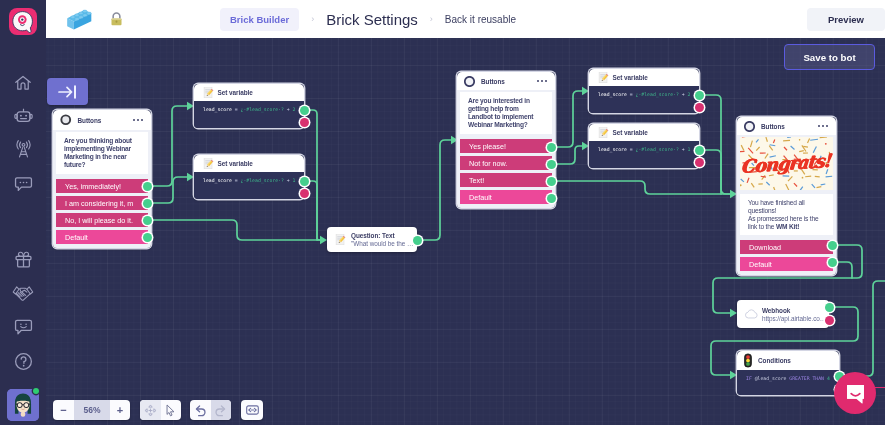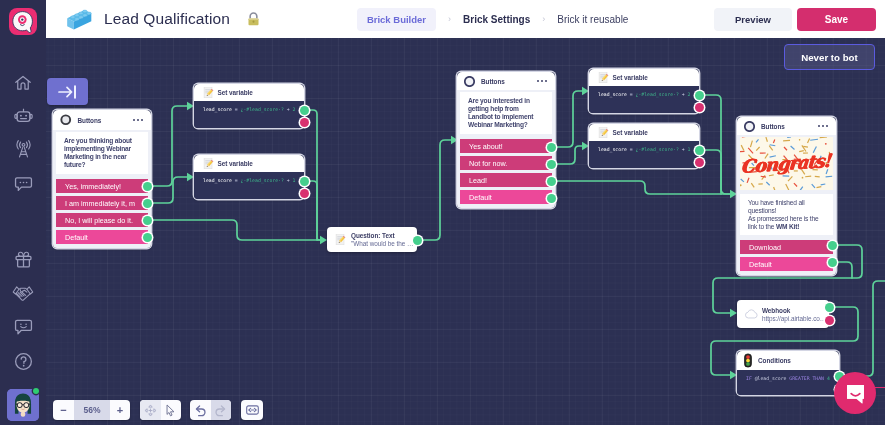--- a/index.html
+++ b/index.html
@@ -29,21 +29,21 @@
 
   
   .header{position:absolute;left:46px;top:0;width:839px;height:38px;background:#fff;z-index:20;
           display:flex;align-items:center;}
   .brick-ico{margin-left:17px;width:30px;height:25px;}
   .bot-title{margin-left:11px;font-size:15.5px;color:#2c2e50;letter-spacing:.1px;}
   .lock-ico{margin-left:17px;width:13px;height:15px;}
   .bc{display:flex;align-items:center;margin-left:97px;}
   .bc-chip{font-size:9.5px;color:#6b6bd8;font-weight:bold;background:#f1f1fb;border-radius:4px;padding:6px 10px;}
   .bc-sep{font-size:9px;color:#c3c5d4;margin:0 12px;}
-  .bc-item{font-size:10px;color:#2c2e50;font-weight:bold;}
+  .bc-item{font-size:15px;color:#2c2e50;font-weight:normal;}
   .bc-last{font-weight:normal;color:#3b3e60;font-size:10px;}
   .hdr-right{margin-left:auto;display:flex;align-items:center;}
   .btn-preview{font-size:9.5px;color:#2c2e50;font-weight:bold;background:#f1f3f8;border:none;
                width:78px;height:23px;border-radius:4px;cursor:pointer;font-family:inherit;}
   .btn-save{font-size:10px;color:#fff;font-weight:bold;background:#d42e6e;border:none;
             width:79px;height:23px;border-radius:4px;margin-left:5px;margin-right:9px;cursor:pointer;font-family:inherit;}
 
   
   .back-to-bot{position:absolute;left:784px;top:44px;width:91px;height:26px;border:1.4px solid #5b5bdf;
                box-sizing:border-box;border-radius:4px;background:rgba(84,86,132,.5);color:#fff;font-size:9.7px;
@@ -154,21 +154,21 @@
               <i></i>
               <i></i>
               <i></i>
             </span>
         </div>
         <div class="n-body">
           <div class="msgcard">
             <div class="n-msg">Are you thinking about implementing Webinar Marketing in the near future?</div>
           </div>
           <div class="opt opt-pink">Yes, immediately!</div>
-          <div class="opt opt-pink">I am immediately it, m</div>
+          <div class="opt opt-pink">I am considering it, m</div>
           <div class="opt opt-pink">No, I will please do it.</div>
           <div class="opt opt-gray">Default</div>
         </div>
         <div class="dot-g" style="left:89.5px;top:71.5px;"></div>
         <div class="dot-g" style="left:89.5px;top:88.5px;"></div>
         <div class="dot-g" style="left:89.5px;top:105.5px;"></div>
         <div class="dot-g" style="left:89.5px;top:122.5px;"></div>
       </div>
 
       <div class="node node-sel" style="left:148px;top:46px;width:110px;">
@@ -253,23 +253,23 @@
           <span class="n-dots">
               <i></i>
               <i></i>
               <i></i>
             </span>
         </div>
         <div class="n-body">
           <div class="msgcard">
             <div class="n-msg">Are you interested in getting help from Landbot to implement Webinar Marketing?</div>
           </div>
-          <div class="opt opt-pink">Yes about!</div>
+          <div class="opt opt-pink">Yes please!</div>
           <div class="opt opt-pink">Not for now.</div>
-          <div class="opt opt-pink">Lead!</div>
+          <div class="opt opt-pink">Text!</div>
           <div class="opt opt-gray">Default</div>
         </div>
         <div class="dot-g" style="left:89.5px;top:70.5px;"></div>
         <div class="dot-g" style="left:89.5px;top:87.5px;"></div>
         <div class="dot-g" style="left:89.5px;top:104.5px;"></div>
         <div class="dot-g" style="left:89.5px;top:121.5px;"></div>
       </div>
 
       <div class="node node-sel" style="left:543px;top:31px;width:110px;">
         <div class="n-head" style="height:17px;padding-left:8.5px;">
@@ -467,39 +467,37 @@
             <ellipse cx="16.8" cy="14.5" rx="2.7" ry="1.6"></ellipse>
             <ellipse cx="16.6" cy="9.8" rx="2.7" ry="1.6"></ellipse>
             <ellipse cx="21.6" cy="12.2" rx="2.7" ry="1.6"></ellipse>
             <ellipse cx="21.4" cy="7.5" rx="2.7" ry="1.6"></ellipse>
             <ellipse cx="26.4" cy="9.9" rx="2.7" ry="1.6"></ellipse>
             <ellipse cx="26.2" cy="5.2" rx="2.7" ry="1.6"></ellipse>
             <ellipse cx="31.2" cy="7.6" rx="2.7" ry="1.6"></ellipse>
           </g>
         </g>
       </svg>
-    <span class="bot-title">Lead Qualification</span>
     <svg class="lock-ico" viewBox="0 0 14 16">
       <path d="M3.4 7 V4.6 a3.6 3.6 0 0 1 7.2 0 V7" fill="none" stroke="#8a8d9c" stroke-width="1.7"></path>
       <rect x="1.6" y="6.8" width="10.8" height="7.4" rx="1" fill="#c8bd5e"></rect>
       <rect x="1.6" y="6.8" width="10.8" height="1.6" rx=".6" fill="#ddd39a"></rect>
       <circle cx="7" cy="10.3" r="1.1" fill="#a79a41"></circle>
     </svg>
 
     <div class="bc">
       <span class="bc-chip">Brick Builder</span>
       <span class="bc-sep">›</span>
       <span class="bc-item">Brick Settings</span>
       <span class="bc-sep">›</span>
-      <span class="bc-item bc-last">Brick it reusable</span>
+      <span class="bc-item bc-last">Back it reusable</span>
     </div>
 
     <div class="hdr-right">
       <button class="btn-preview">Preview</button>
-      <button class="btn-save">Save</button>
     </div>
   </div>
 
   <div class="sidebar">
     <div class="logo">
       <svg viewBox="0 0 28 27" width="28" height="27">
           <path d="M13.6 3.6 C7.9 3.6 3.8 7.8 3.8 13.2 C3.8 18.6 7.9 22.8 13.6 22.8 C15.0 22.8 16.3 22.55 17.5 22.1 L19.9 24.2 C20.9 25.05 22.3 24.2 22.0 22.95 L21.3 19.9 C22.6 18.1 23.4 15.8 23.4 13.2 C23.4 7.8 19.3 3.6 13.6 3.6 Z" fill="#fbf8fa" stroke="#33355c" stroke-width=".9"></path>
           <circle cx="13.3" cy="11.6" r="4.3" fill="#ec2d72"></circle>
           <circle cx="13.3" cy="11.6" r="2.35" fill="#fbf8fa"></circle>
           <circle cx="13.3" cy="11.6" r="1.2" fill="#33355c"></circle>
@@ -590,21 +588,21 @@
             <path d="M10 15.0 L8.6 14.6 M21 15.0 L22.4 14.6"></path>
           </g>
           <circle cx="12.3" cy="15.6" r="1.9" fill="#fdf6ec" opacity=".55"></circle>
           <circle cx="18.7" cy="15.6" r="1.9" fill="#fdf6ec" opacity=".55"></circle>
           <path d="M14.2 19.6 q1.3 1.0 2.6 0" fill="none" stroke="#d9a894" stroke-width=".8" stroke-linecap="round"></path>
         </svg>
     </div>
     <div class="avatar-dot"></div>
   </div>
 
-  <div class="back-to-bot">Never to bot</div>
+  <div class="back-to-bot">Save to bot</div>
 
   <div class="tb" style="left:53px;top:400px;width:77px;">
     <div class="tb-cell" style="width:21px;font-size:11px;">−</div>
     <div class="tb-cell" style="width:36px;background:#d8dae9;">56%</div>
     <div class="tb-cell" style="width:20px;font-size:11px;">+</div>
   </div>
 
   <div class="tb" style="left:140px;top:400px;width:41px;">
     <div class="tb-cell" style="width:20.5px;background:#e7e9f2;">
       <svg width="13" height="13" viewBox="0 0 16 16">

